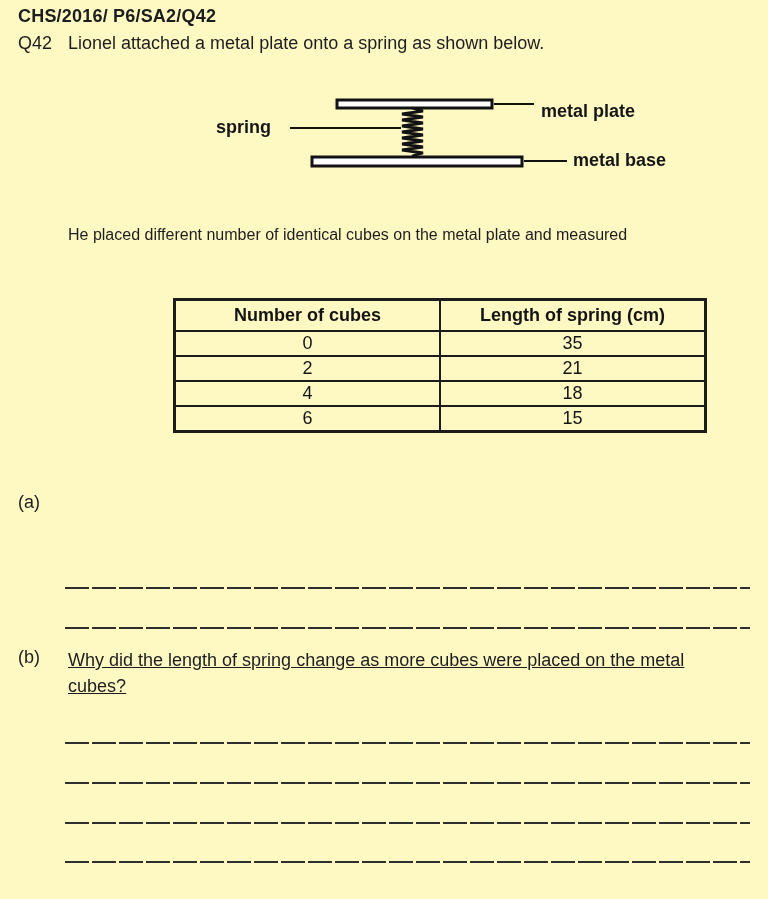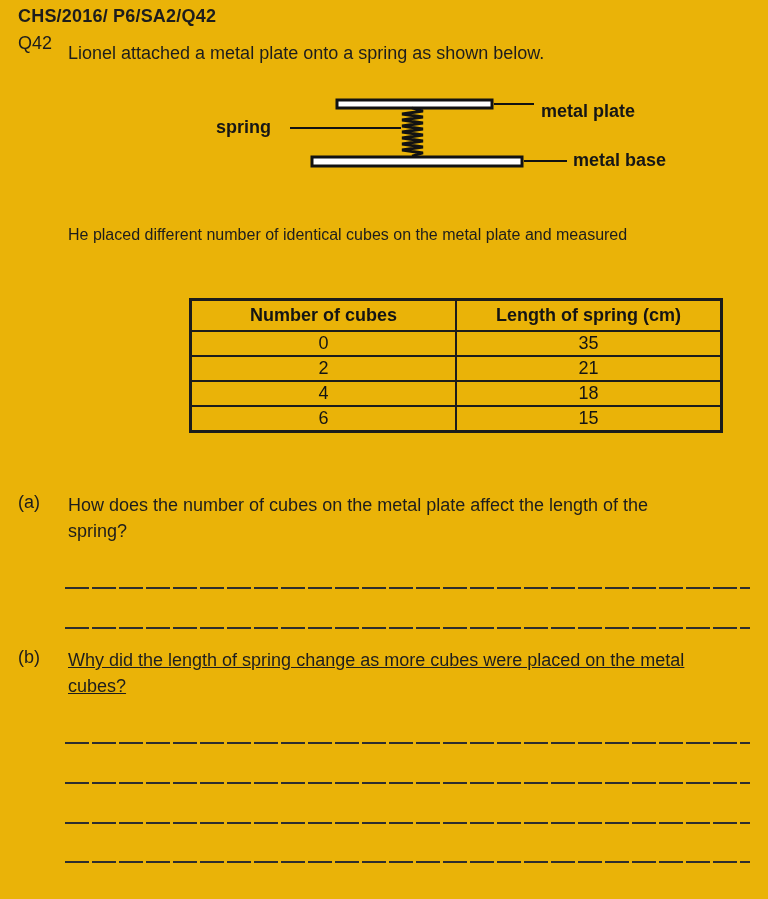--- a/index.html
+++ b/index.html
@@ -1,39 +1,38 @@
 <!DOCTYPE html>
 <html><head>
 <meta charset="utf-8">
 <style>
   html,body { margin:0; padding:0; background:#ffffff; }
   .page {
     position:relative; width:768px; height:899px; margin:0 auto;
-    background:#eab308; color:#1d1d1d;
+    background:#fef9c3; color:#1d1d1d;
     font-family:"Liberation Sans", sans-serif;
     overflow:hidden;
   }
   .abs { position:absolute; }
   .paper-code { left:18px; top:6px; font-size:18px; font-weight:bold; letter-spacing:.2px; }
   .qnum  { left:18px; font-size:18px; }
   .qtext { left:68px; font-size:18px; white-space:nowrap; }
   .intro-row { top:33px; }
 
   .diagram { left:180px; top:85px; width:540px; height:105px; }
   .diagram svg { position:absolute; left:0; top:0; }
   .dlabel { position:absolute; font-size:18px; font-weight:bold; color:#161616; white-space:nowrap; }
 
   .para { left:68px; top:222px; font-size:16px; line-height:26px; white-space:nowrap; }
 
   table.results {
     position:absolute; left:173px; top:298px;
     border-collapse:collapse; table-layout:fixed;
     font-size:18px; color:#141414;
     border:3px solid #1c1c1c;
-    margin-left:16px;
   }
   table.results th, table.results td {
     border:2px solid #1c1c1c; text-align:center; vertical-align:middle; padding:0;
   }
   table.results th { width:263px; height:29px; font-weight:bold; }
   table.results col.c2 { width:246px; }
   table.results td { height:23px; }
 
   .part-label { left:18px; font-size:18px; }
   .part-text  { left:68px; font-size:18px; line-height:26px; white-space:nowrap; }
@@ -45,21 +44,21 @@
 </style>
 </head>
 <body>
 
 <div class="page">
 
   <div class="abs paper-code">CHS/2016/ P6/SA2/Q42</div>
 
   <div class="abs intro-row" style="left:0; top:33px; width:768px;">
     <span class="abs qnum" style="top:0;">Q42</span>
-    <span class="abs qtext" style="top:10px;">Lionel attached a metal plate onto a spring as shown below.</span>
+    <span class="abs qtext" style="top:0;">Lionel attached a metal plate onto a spring as shown below.</span>
   </div>
 
   <div class="abs diagram">
     <svg width="540" height="105" viewBox="0 0 540 105">
 
       <rect x="157" y="15" width="155" height="8" fill="#ffffff" stroke="#121212" stroke-width="3"></rect>
 
       <rect x="132" y="72" width="210" height="9" fill="#ffffff" stroke="#121212" stroke-width="3"></rect>
 
       <polyline points="232,23 243,26 222,29 243,32 222,35 243,38 222,41 243,44 222,47 243,50 222,53 243,56 222,59 243,62 222,65 243,68 232,71" fill="none" stroke="#121212" stroke-width="2.8"></polyline>
@@ -100,24 +99,20 @@
       <td>18</td>
     </tr>
     <tr>
       <td>6</td>
       <td>15</td>
     </tr>
   </tbody>
     </table>
 
   <span class="abs part-label" style="top:492px;">(a)</span>
-  <div class="abs part-text" style="top:492px;">
-    <div>How does the number of cubes on the metal plate affect the length of the</div>
-    <div>spring?</div>
-  </div>
   <div class="answer-line" style="top:587px;"></div>
   <div class="answer-line" style="top:627px;"></div>
 
   <span class="abs part-label" style="top:647px;">(b)</span>
   <div class="abs part-text" style="top:647px;text-decoration:underline;">
     <div>Why did the length of spring change as more cubes were placed on the metal</div>
     <div>cubes?</div>
   </div>
   <div class="answer-line" style="top:742px;"></div>
   <div class="answer-line" style="top:782px;"></div>

